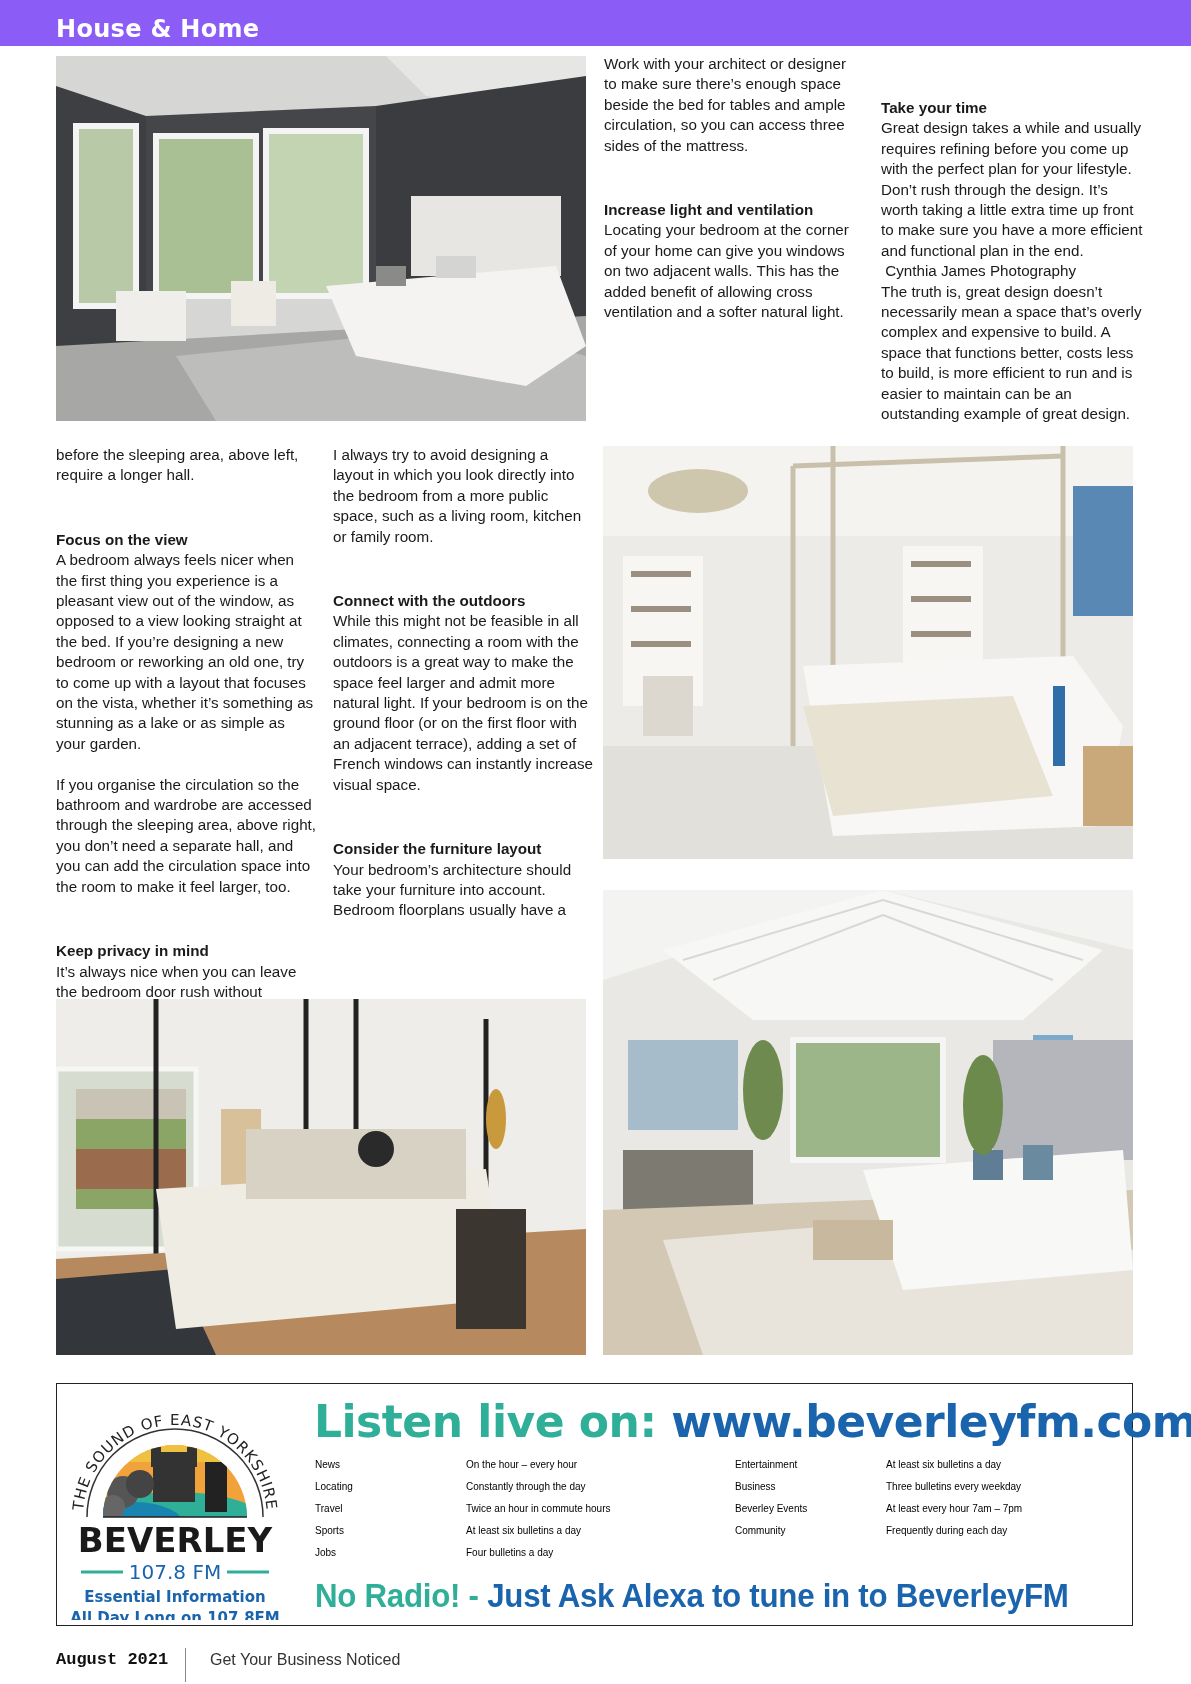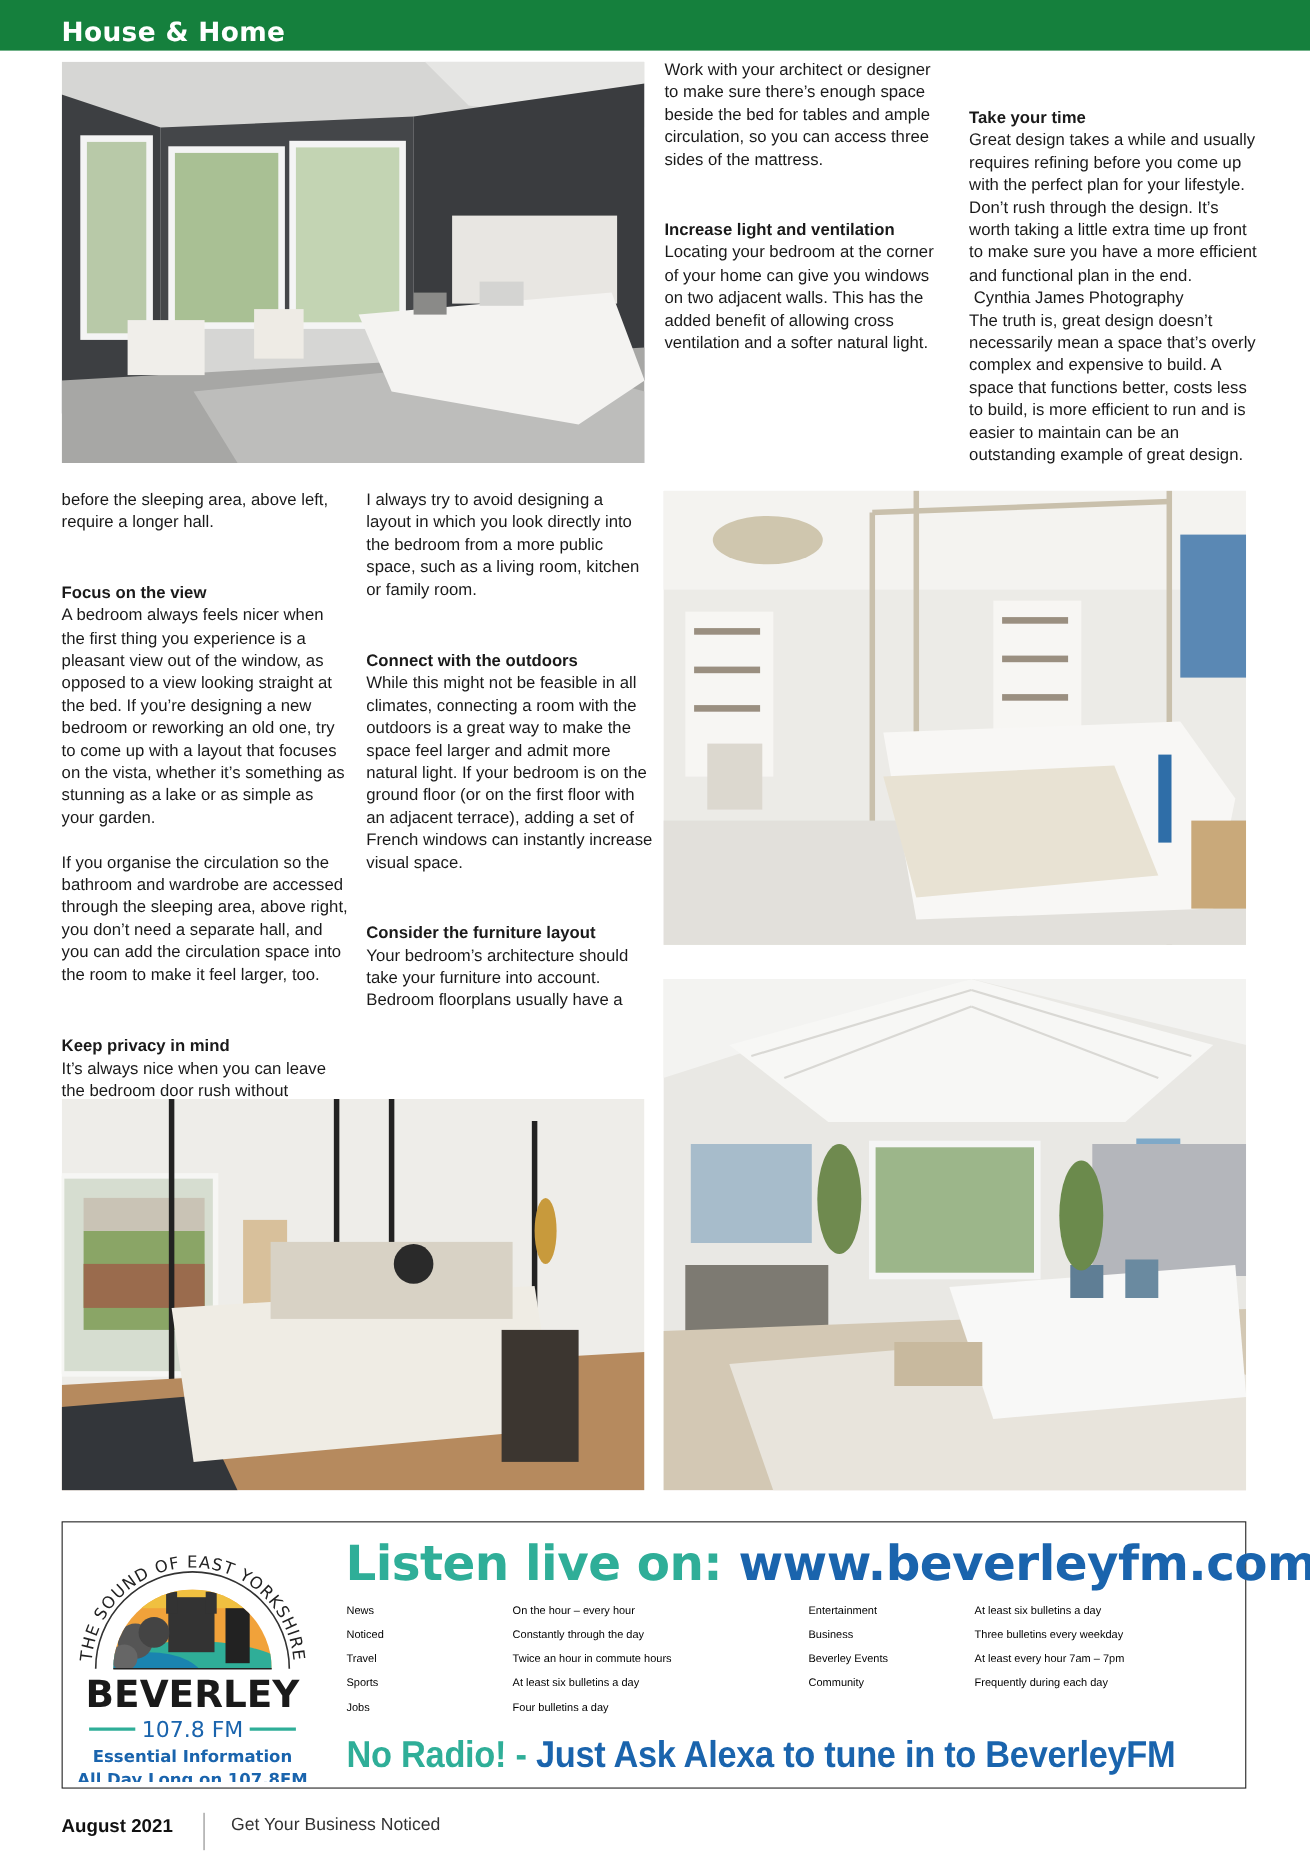--- a/index.html
+++ b/index.html
@@ -1,19 +1,19 @@
 <!DOCTYPE html>
 <html><head>
 <meta charset="utf-8">
 <style>
   * { box-sizing: border-box; margin: 0; padding: 0; }
   html, body { width: 1191px; height: 1684px; background: #ffffff; overflow: hidden; }
   body { position: relative; font-family: "Liberation Sans", "DejaVu Sans", sans-serif; color: #1a1a1a; }
 
-  .header-bar { position: absolute; left: 0; top: 0; width: 1191px; height: 46px; background: #15803d; }
+  .header-bar { position: absolute; left: 0; top: 0; width: 1191px; height: 46px; background: #8b5cf6; }
   .header-bar .title { position: absolute; left: 56px; top: 15px; color: #fff; font-weight: bold; font-size: 24px; letter-spacing: 0.3px; font-family: "DejaVu Sans", sans-serif; }
 
   .photo { position: absolute; overflow: hidden; }
   .photo svg { width: 100%; height: 100%; display: block; }
 
   .col { position: absolute; font-size: 15.2px; line-height: 20.4px; }
   .col p { margin-bottom: 20.4px; }
   .col p:last-child { margin-bottom: 0; }
   .col .h { font-weight: bold; display: block; margin-top: 44px; }
 
@@ -21,21 +21,21 @@
   .ad .logo { position: absolute; left: 8px; top: 8px; width: 220px; height: 228px; }
   .ad .listen { position: absolute; left: 257px; top: 12px; font-size: 44px; font-weight: bold; font-family: "DejaVu Sans", sans-serif; letter-spacing: -0.5px; white-space: nowrap; }
   .ad .listen .lbl { color: #2fae98; }
   .ad .listen .url { color: #1a64ad; }
   .ad .list { position: absolute; font-size: 10px; line-height: 22px; color: #000000; white-space: nowrap; }
   .ad .alexa { position: absolute; left: 258px; top: 192px; font-size: 34px; font-weight: bold; white-space: nowrap; letter-spacing: -0.3px; font-family: "Liberation Sans", sans-serif; transform: scaleX(0.92); transform-origin: left; }
   .ad .alexa .a1 { color: #2fae98; }
   .ad .alexa .a2 { color: #1a64ad; }
 
   .footer { position: absolute; left: 56px; top: 1648px; height: 30px; width: 600px; }
-  .footer .month { position: absolute; left: 0; top: 2px; font-weight: bold; font-size: 17px; font-family: Liberation Sans, sans-serif; color: #111; }
+  .footer .month { position: absolute; left: 0; top: 2px; font-weight: bold; font-size: 17px; font-family: Liberation Mono, monospace; color: #111; }
   .footer .divider { position: absolute; left: 129px; top: 0; width: 1px; height: 34px; background: #888; }
   .footer .tagline { position: absolute; left: 154px; top: 3px; font-size: 16px; color: #333; font-family: "Liberation Sans", sans-serif; }
 </style>
 </head>
 <body>
 
 <div class="header-bar">
   <div class="title">House &amp; Home</div>
 </div>
 
@@ -226,21 +226,21 @@
       <text x="110" y="231" text-anchor="middle" font-family="DejaVu Sans, sans-serif" font-weight="bold" font-size="15" fill="#1a64ad">All Day Long on 107.8FM</text>
     </svg>
   </div>
 
   <div class="listen">
     <span class="lbl">Listen live on: </span><span class="url">www.beverleyfm.com</span>
   </div>
 
   <div class="list" style="left:258px;top:70px;">
     <div>News</div>
-    <div>Noticed</div>
+    <div>Locating</div>
     <div>Travel</div>
     <div>Sports</div>
     <div>Jobs</div>
   </div>
   <div class="list" style="left:409px;top:70px;">
     <div>On the hour – every hour</div>
     <div>Constantly through the day</div>
     <div>Twice an hour in commute hours</div>
     <div>At least six bulletins a day</div>
     <div>Four bulletins a day</div>

